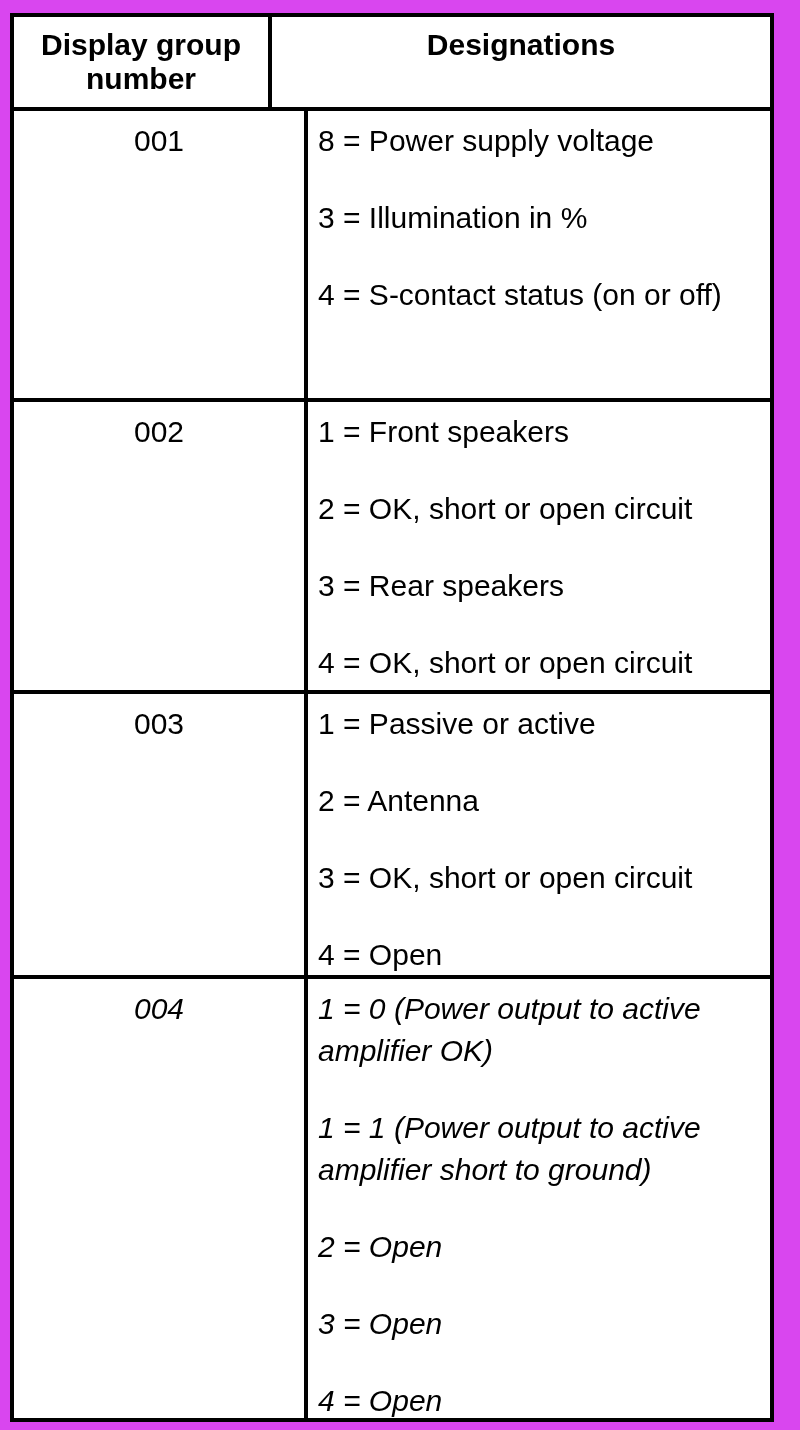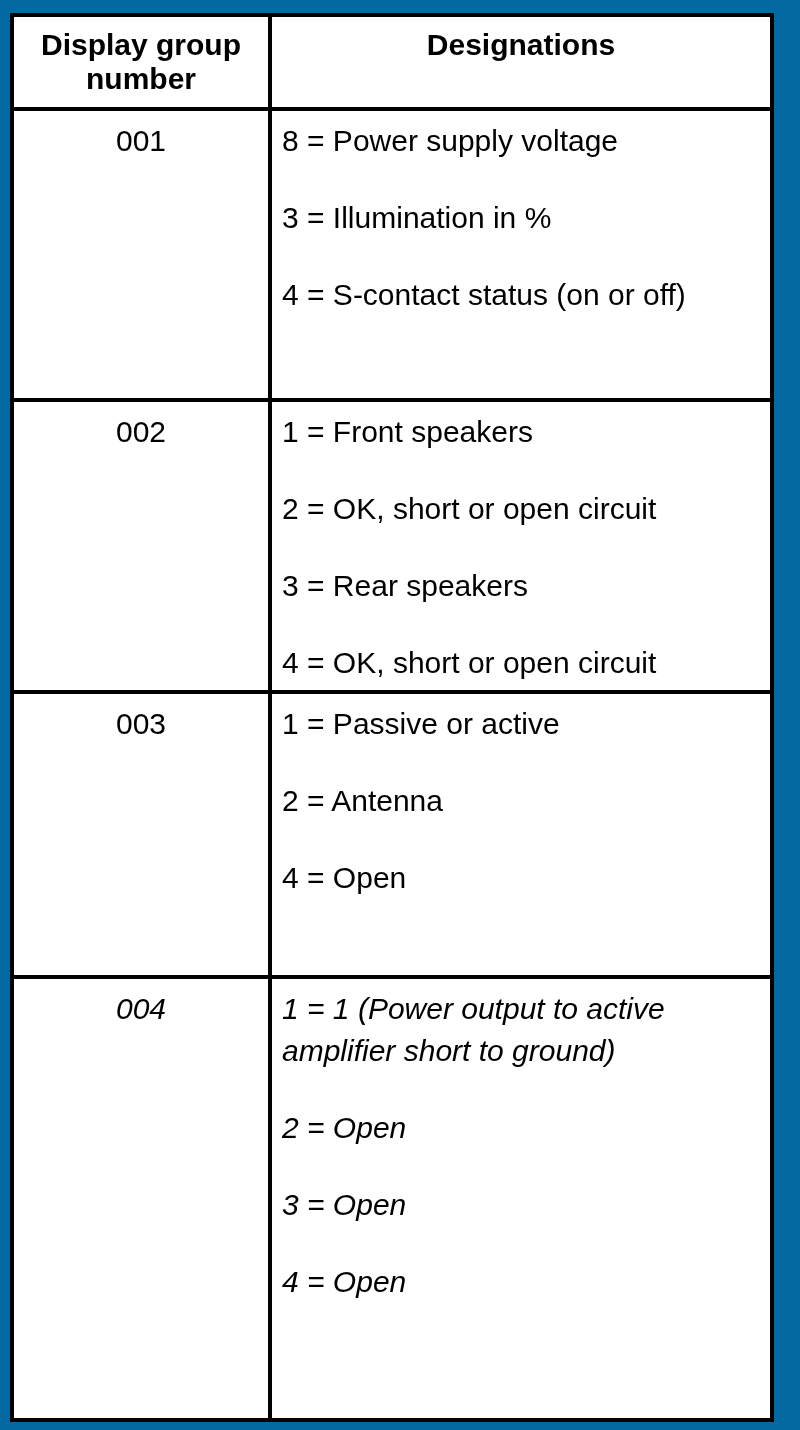--- a/index.html
+++ b/index.html
@@ -4,21 +4,21 @@
 <style>
   html, body {
     margin: 0;
     padding: 0;
     background: #ffffff;
   }
   .page {
     position: relative;
     width: 800px;
     height: 1430px;
-    background: #0369a1;
+    background: #d946ef;
     font-family: "Liberation Sans", sans-serif;
     color: #000000;
   }
   .doc-table {
     position: absolute;
     left: 10px;
     top: 13px;
     width: 764px;
     box-sizing: border-box;
     border: 4px solid #000000;
@@ -31,21 +31,21 @@
   }
   .t-row + .t-row {
     border-top: 4px solid #000000;
   }
   .row-header { height: 90px; }
   .row-001 { height: 291px; }
   .row-002 { height: 292px; }
   .row-003 { height: 285px; }
   .row-004 { height: 443px; font-style: italic; }
   .cell-group {
-    width: 258px;
+    width: 294px;
     box-sizing: border-box;
     border-right: 4px solid #000000;
     text-align: center;
     padding-top: 9px;
     flex-shrink: 0;
   }
   .cell-desig {
     flex: 1;
     box-sizing: border-box;
     padding: 9px 12px 0 10px;
@@ -124,29 +124,31 @@
       </div>
     </div>
 
     <div class="t-row row-003">
       <div class="cell-group">
         <p class="group-num">003</p>
       </div>
       <div class="cell-desig">
         <p class="desig-item">1 = Passive or active</p>
         <p class="desig-item">2 = Antenna</p>
+        <p class="desig-item">3 = OK, short or open circuit</p>
         <p class="desig-item">4 = Open</p>
       </div>
     </div>
 
     <div class="t-row row-004">
       <div class="cell-group">
         <p class="group-num">004</p>
       </div>
       <div class="cell-desig">
+        <p class="desig-item">1 = 0 (Power output to active amplifier OK)</p>
         <p class="desig-item">1 = 1 (Power output to active amplifier short to ground)</p>
         <p class="desig-item">2 = Open</p>
         <p class="desig-item">3 = Open</p>
         <p class="desig-item">4 = Open</p>
       </div>
     </div>
 
   </div>
 </div>
 

